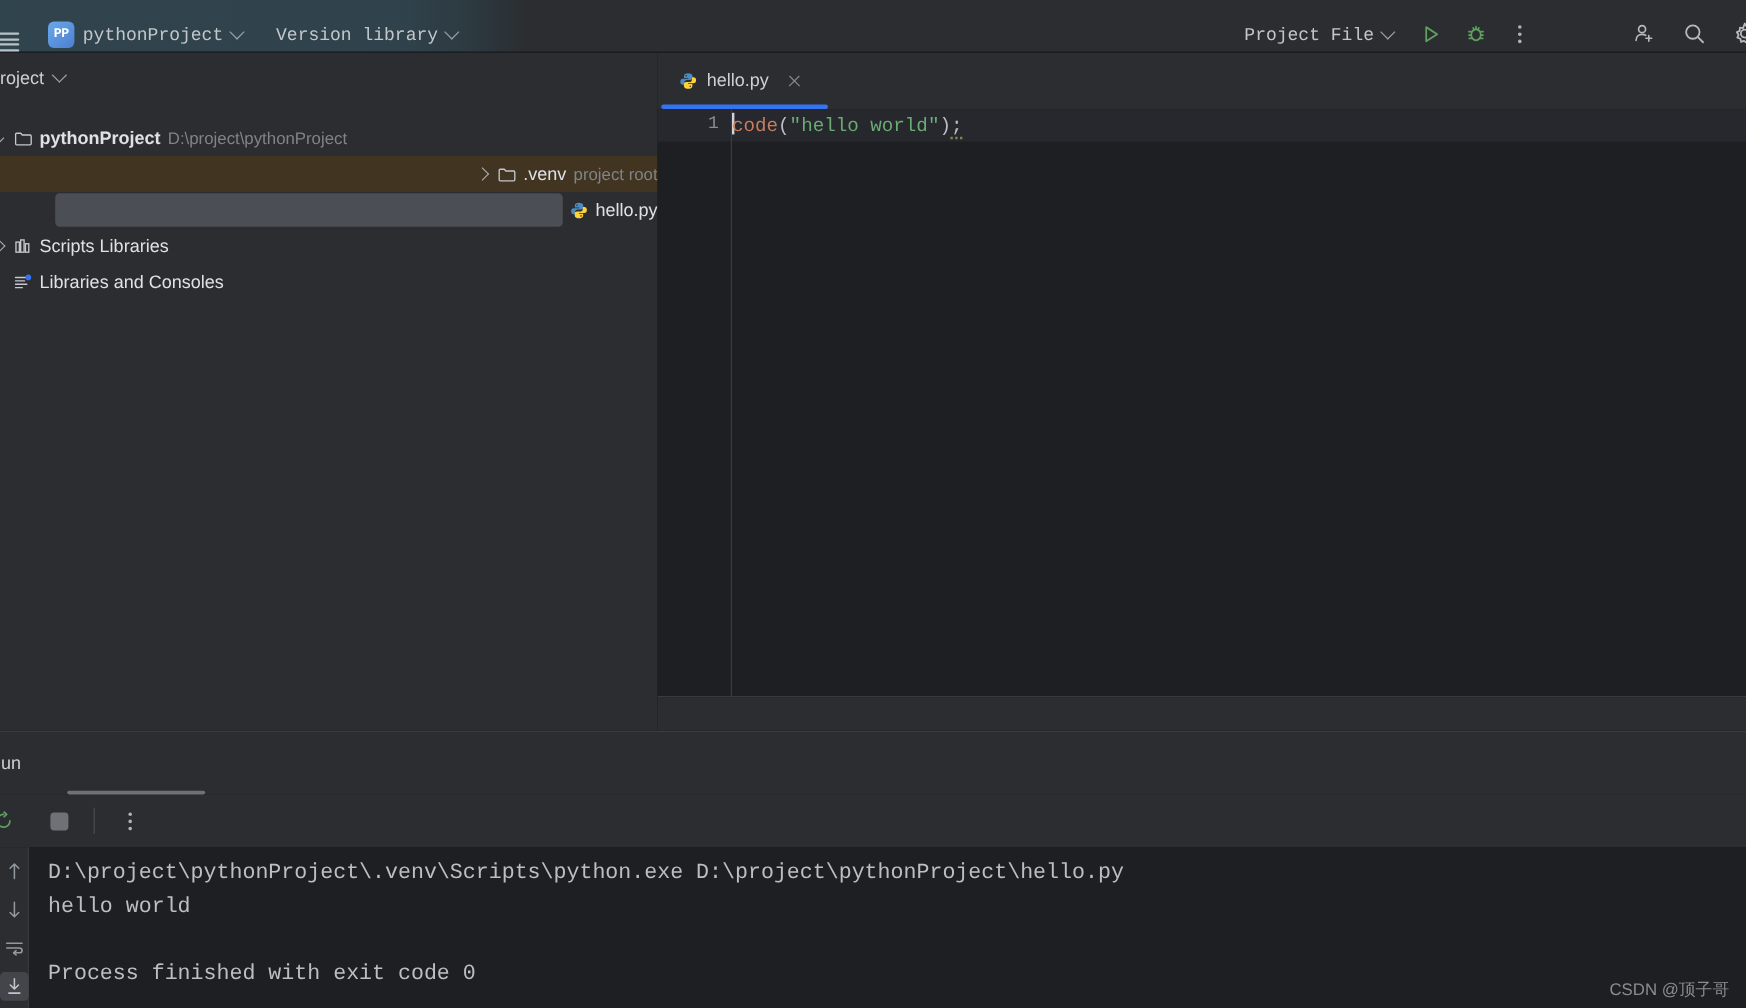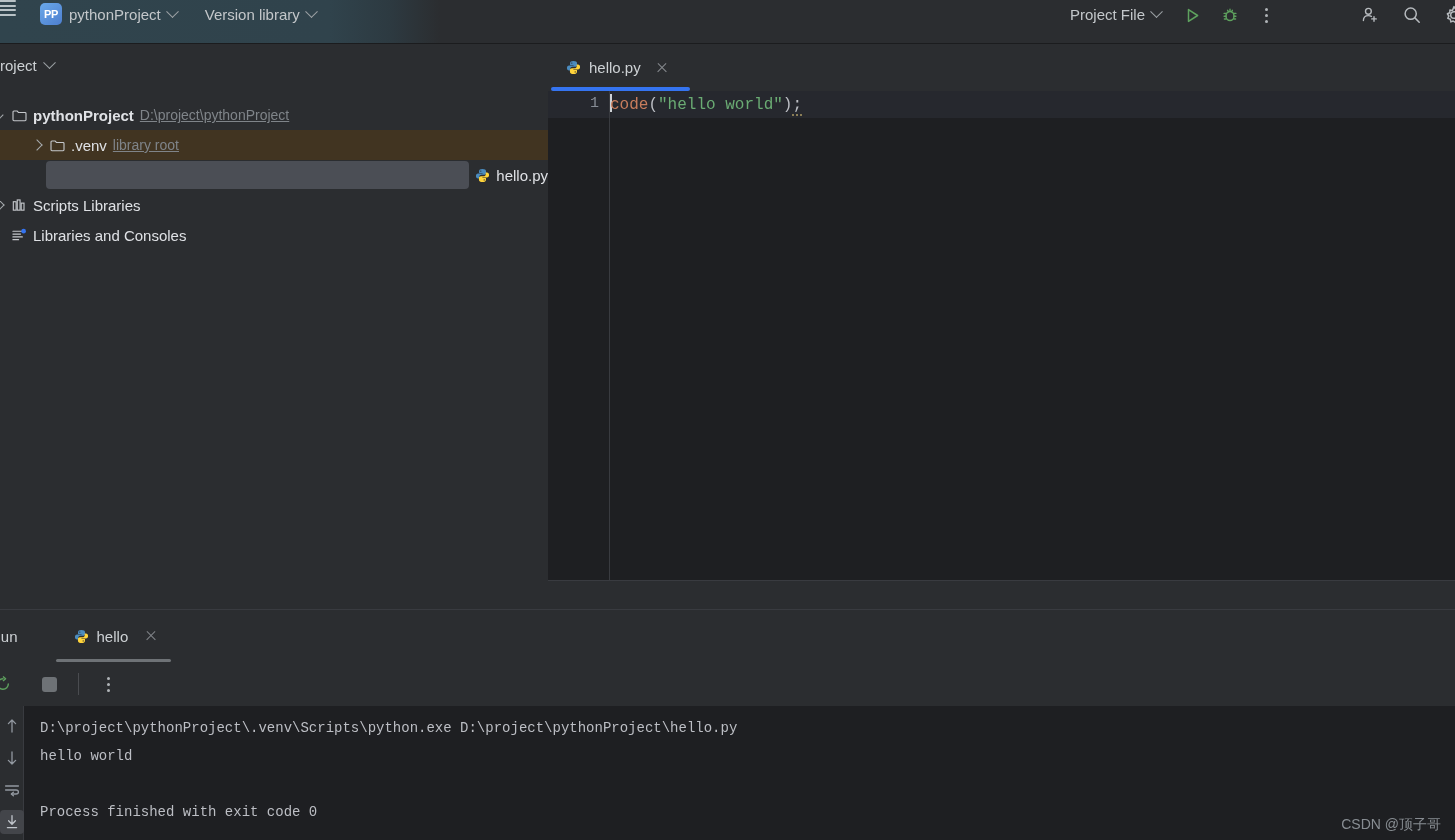--- a/index.html
+++ b/index.html
@@ -8,22 +8,23 @@
     background: #1e1f22;
     font-family: "Liberation Sans", sans-serif;
     overflow: hidden;
   }
   #app { position: relative; width: 1455px; height: 840px; }
 
   
   .titlebar {
     position: absolute; left: 0; top: 0; width: 1455px; height: 44px;
     background: linear-gradient(90deg, #30444d 0px, #30434c 330px, #2d3a41 390px, #2b2d30 440px, #2b2d30 1455px);
-    display: flex; align-items: flex-start;
+    display: flex; align-items: flex-end;
     border-bottom: 1px solid #1b1c1e;
+    font-family: Liberation Mono, monospace;
   }
   .hamburger {
     width: 22px; height: 16px; margin-left: -6px; margin-right: 10px;
     display: flex; flex-direction: column; justify-content: space-between;
     flex: 0 0 auto;
   }
   .hamburger span { display: block; height: 2px; background: #b8c2c6; border-radius: 1px; }
   .proj-badge {
     width: 22px; height: 22px; border-radius: 5px;
     background: linear-gradient(140deg, #6aa9e9 0%, #4d7fd0 100%);
@@ -76,21 +77,21 @@
   .tree-row .arrow.right::after {
     content: ""; position: absolute; left: 3px; top: 3px;
     width: 7px; height: 7px;
     border-right: 1.6px solid #a7abae; border-bottom: 1.6px solid #a7abae;
     transform: rotate(-45deg);
   }
   .ind0 { margin-left: -8px; }
   .ind1 { margin-left: 16px; }
   .nm-bold { font-weight: bold; color: #dfe1e5; }
   .nm { color: #dfe1e5; }
-  .hint { color: #7f8489; font-size: 14px; text-decoration: underline; }
+  .hint { color: #7f8489; font-size: 14px; }
   .row-venv { background: #413421; }
   .row-sel  { }
   .row-sel .selbg {
     position: absolute; left: 0; width: 535px; height: 28px;
     background: #4b4e55; border-radius: 4px; z-index: 0;
   }
   .tree-row.pos { position: relative; }
   .tree-row.pos > * { position: relative; z-index: 1; }
 
   .folder-ico { width: 15px; height: 13px; flex: 0 0 auto; }
@@ -188,21 +189,21 @@
   .console-wrap { position: relative; height: 135px; background: #1e1f22; }
   .console-side {
     position: absolute; left: 0; top: 0; width: 24px; height: 135px;
     background: #2b2d30; border-right: 1px solid #393b40;
     display: flex; flex-direction: column; align-items: center; gap: 8px; padding-top: 8px;
   }
   .cs-btn { width: 24px; height: 24px; display: flex; align-items: center; justify-content: center; border-radius: 4px; }
   .cs-btn.active { background: #43454a; }
   .console-text {
     position: absolute; left: 40px; top: 8px;
-    font-family: "Liberation Mono", monospace; font-size: 14px; line-height: 28px;
+    font-family: "Liberation Mono", monospace; font-size: 18px; line-height: 28px;
     color: #bcbec4; white-space: pre;
   }
   .watermark {
     position: absolute; right: 14px; bottom: 6px;
     color: #9aa0a6; font-size: 14px; opacity: .85;
   }
 </style>
 </head>
 <body>
 
@@ -291,27 +292,27 @@
 
       <div class="tree-row pos ind0">
         <span class="arrow down"></span>
         <svg class="folder-ico" viewBox="0 0 16 14">
           <path d="M1 3.2 C1 2.6 1.4 2.2 2 2.2 H5.6 L7 3.8 H14 C14.6 3.8 15 4.2 15 4.8 V11.6 C15 12.2 14.6 12.6 14 12.6 H2 C1.4 12.6 1 12.2 1 11.6 Z" fill="none" stroke="#c5c8cc" stroke-width="1.2" stroke-linejoin="round"></path>
         </svg>
         <span class="nm-bold">pythonProject</span>
         <span class="hint">D:\project\pythonProject</span>
       </div>
 
-      <div class="tree-row pos row-venv ind1" style="padding-left:14px; margin-left:0; width:548px;">
+      <div class="tree-row pos row-venv ind1" style="padding-left:14px; margin-left:0; width:548px;justify-content:flex-end;">
         <span class="arrow right" style="margin-left:16px;"></span>
         <svg class="folder-ico" viewBox="0 0 16 14">
           <path d="M1 3.2 C1 2.6 1.4 2.2 2 2.2 H5.6 L7 3.8 H14 C14.6 3.8 15 4.2 15 4.8 V11.6 C15 12.2 14.6 12.6 14 12.6 H2 C1.4 12.6 1 12.2 1 11.6 Z" fill="none" stroke="#c5c8cc" stroke-width="1.2" stroke-linejoin="round"></path>
         </svg>
         <span class="nm">.venv</span>
-        <span class="hint">library root</span>
+        <span class="hint">project root</span>
       </div>
 
       <div class="tree-row pos row-sel" style="padding-left:46px;">
         <span class="selbg"></span>
         <svg class="py-ico" viewBox="0 0 16 16">
           <path d="M7.9 1.1 C5.6 1.1 4.3 2 4.3 3.6 V5.3 H8.1 V5.9 H3.3 C1.8 5.9 1 6.9 1 8.6 C1 10.3 1.8 11.3 3.3 11.3 H4.6 V9.4 C4.6 8 5.7 7.1 7 7.1 H9.7 C10.9 7.1 11.8 6.3 11.8 5.2 V3.6 C11.8 2 10.4 1.1 7.9 1.1 Z M6.2 2.6 C6.6 2.6 6.9 2.9 6.9 3.3 C6.9 3.7 6.6 4 6.2 4 C5.8 4 5.5 3.7 5.5 3.3 C5.5 2.9 5.8 2.6 6.2 2.6 Z" fill="#4b8bbe"></path>
           <path d="M8.1 14.9 C10.4 14.9 11.7 14 11.7 12.4 V10.7 H7.9 V10.1 H12.7 C14.2 10.1 15 9.1 15 7.4 C15 5.7 14.2 4.7 12.7 4.7 H11.4 V6.6 C11.4 8 10.3 8.9 9 8.9 H6.3 C5.1 8.9 4.2 9.7 4.2 10.8 V12.4 C4.2 14 5.6 14.9 8.1 14.9 Z M9.8 13.4 C9.4 13.4 9.1 13.1 9.1 12.7 C9.1 12.3 9.4 12 9.8 12 C10.2 12 10.5 12.3 10.5 12.7 C10.5 13.1 10.2 13.4 9.8 13.4 Z" fill="#ffd43b"></path>
         </svg>
         <span class="nm">hello.py</span>
       </div>
@@ -357,28 +358,20 @@
       </div>
       <div class="code-line"><span class="caret"></span><span class="t-fn">code</span><span class="t-punc">(</span><span class="t-str">"hello world"</span><span class="t-punc">)</span><span class="t-warn">;</span></div>
       <div class="editor-bottom-rule"></div>
       <div class="editor-strip"></div>
     </div>
   </div>
 
   <div class="runpanel">
     <div class="run-head">
       <span class="run-label">Run</span>
-      <div class="rtab">
-        <svg class="py-ico" viewBox="0 0 16 16">
-          <path d="M7.9 1.1 C5.6 1.1 4.3 2 4.3 3.6 V5.3 H8.1 V5.9 H3.3 C1.8 5.9 1 6.9 1 8.6 C1 10.3 1.8 11.3 3.3 11.3 H4.6 V9.4 C4.6 8 5.7 7.1 7 7.1 H9.7 C10.9 7.1 11.8 6.3 11.8 5.2 V3.6 C11.8 2 10.4 1.1 7.9 1.1 Z M6.2 2.6 C6.6 2.6 6.9 2.9 6.9 3.3 C6.9 3.7 6.6 4 6.2 4 C5.8 4 5.5 3.7 5.5 3.3 C5.5 2.9 5.8 2.6 6.2 2.6 Z" fill="#4b8bbe"></path>
-          <path d="M8.1 14.9 C10.4 14.9 11.7 14 11.7 12.4 V10.7 H7.9 V10.1 H12.7 C14.2 10.1 15 9.1 15 7.4 C15 5.7 14.2 4.7 12.7 4.7 H11.4 V6.6 C11.4 8 10.3 8.9 9 8.9 H6.3 C5.1 8.9 4.2 9.7 4.2 10.8 V12.4 C4.2 14 5.6 14.9 8.1 14.9 Z M9.8 13.4 C9.4 13.4 9.1 13.1 9.1 12.7 C9.1 12.3 9.4 12 9.8 12 C10.2 12 10.5 12.3 10.5 12.7 C10.5 13.1 10.2 13.4 9.8 13.4 Z" fill="#ffd43b"></path>
-        </svg>
-        <span>hello</span>
-        <span class="x"></span>
-      </div>
       <div class="rtab-underline"></div>
     </div>
 
     <div class="run-toolbar">
       <div class="icon-btn" style="margin-left:-12px;">
         <svg width="18" height="18" viewBox="0 0 18 18">
           <path d="M14.3 9 A5.3 5.3 0 1 1 9 3.7" fill="none" stroke="#5ea15e" stroke-width="1.4" stroke-linecap="round"></path>
           <path d="M9 1.4 L11.6 3.7 L9 6" fill="none" stroke="#5ea15e" stroke-width="1.4" stroke-linejoin="round"></path>
         </svg>
       </div>

